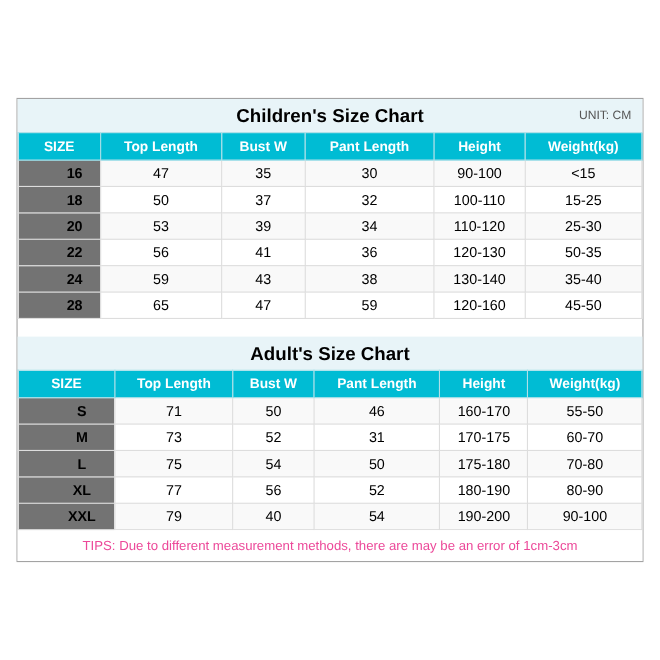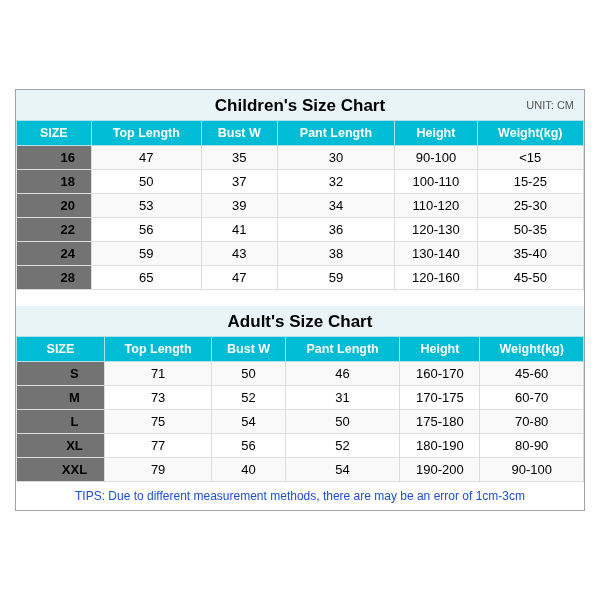--- a/index.html
+++ b/index.html
@@ -77,21 +77,21 @@
     .adult-title {
       font-size: 17px;
       font-weight: bold;
       color: #000;
     }
     .tips-row {
       text-align: center;
       padding: 7px 8px;
       background: #fff;
       font-size: 12px;
-      color: #1d4ed8;
+      color: #ec4899;
     }
   </style>
 </head>
 <body>
 
 <div class="outer">
 
   <div class="chart-title-row">
     <span class="chart-title">Children's Size Chart</span>
     <span class="unit-label">UNIT: CM</span>
@@ -175,21 +175,21 @@
         <th>Weight(kg)</th>
       </tr>
     </thead>
     <tbody id="adult-tbody">
         <tr>
           <td>S</td>
           <td>71</td>
           <td>50</td>
           <td>46</td>
           <td>160-170</td>
-          <td>45-60</td>
+          <td>55-50</td>
         </tr>
         <tr>
           <td>M</td>
           <td>73</td>
           <td>52</td>
           <td>31</td>
           <td>170-175</td>
           <td>60-70</td>
         </tr>
         <tr>

